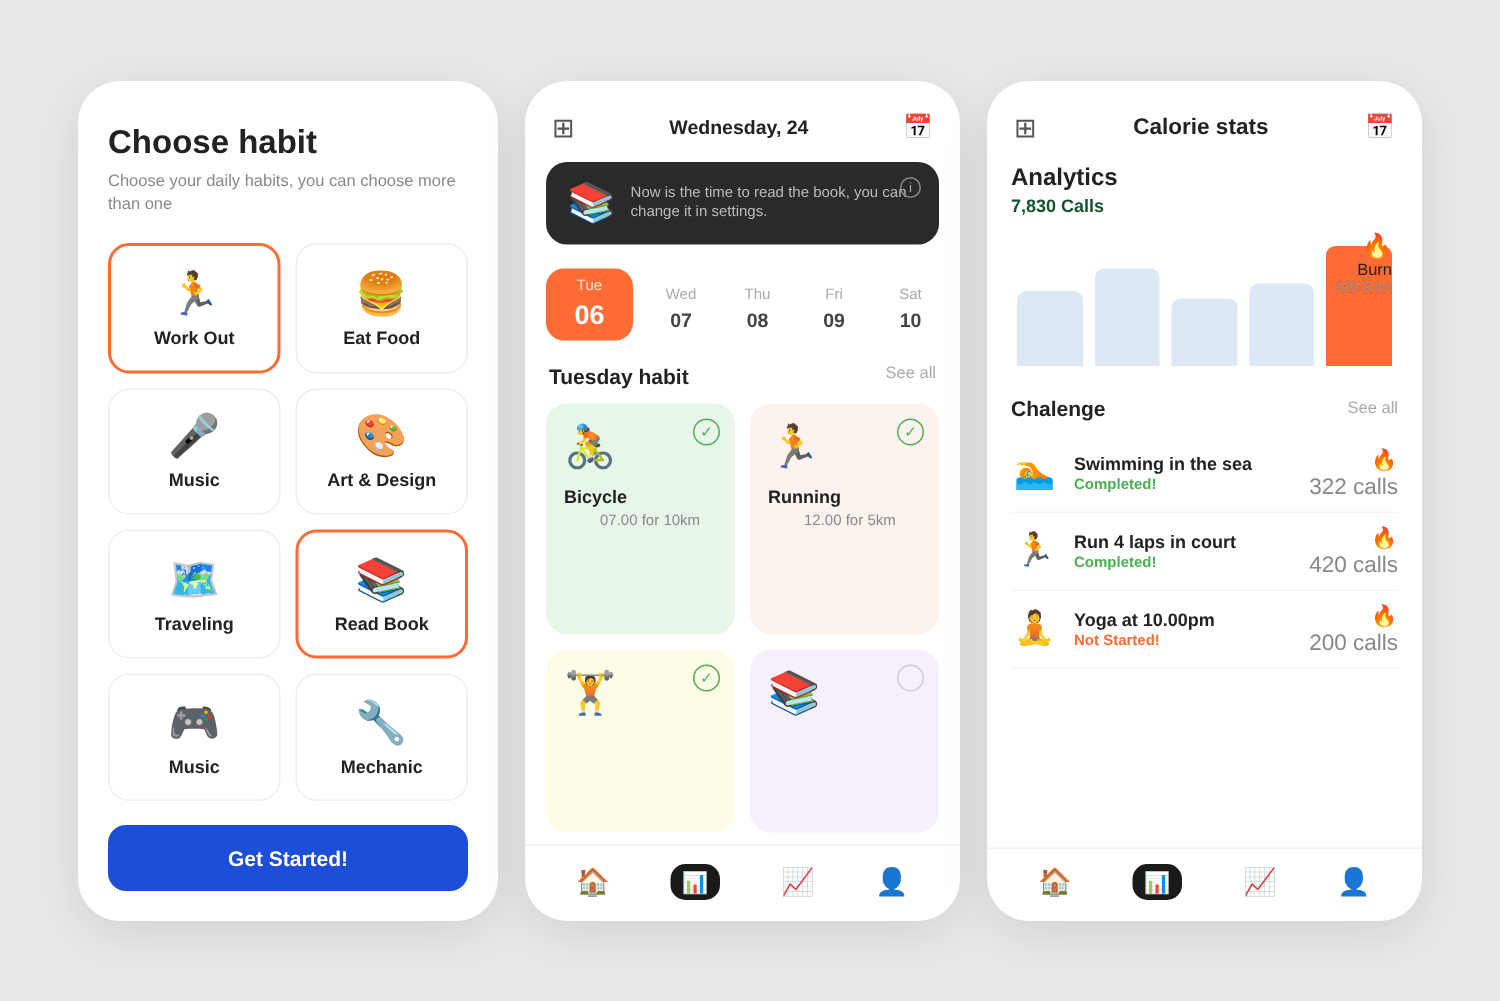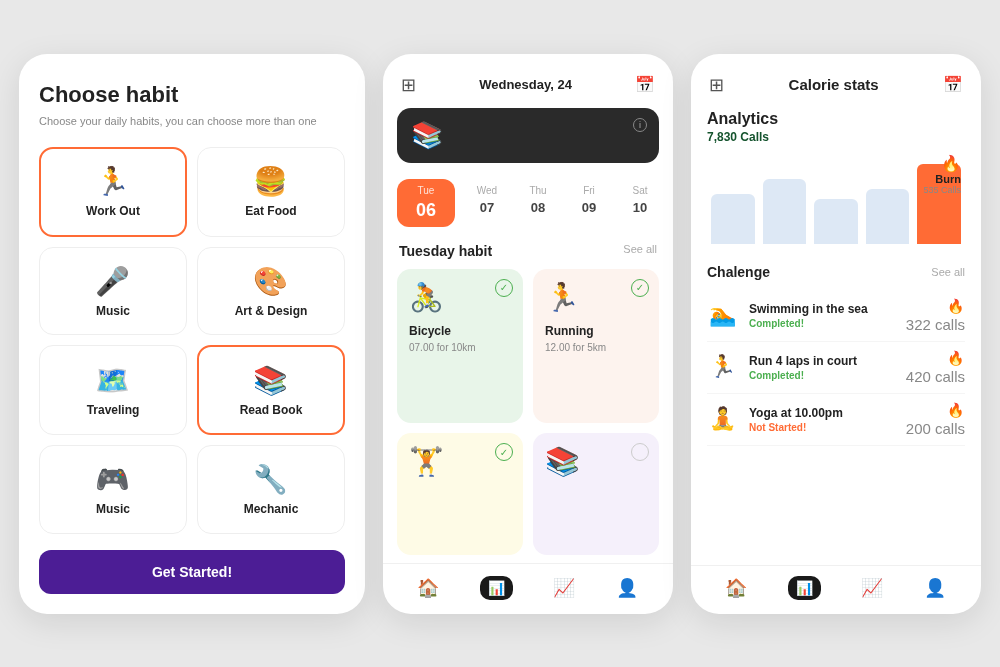--- a/index.html
+++ b/index.html
@@ -23,21 +23,21 @@
     
     .phone-card {
       background: #fff;
       border-radius: 28px;
       box-shadow: 0 8px 32px rgba(0,0,0,0.10);
       overflow: hidden;
     }
 
     
     .screen1 {
-      width: 346px;
+      width: 280px;
       height: 560px;
       padding: 28px 20px 20px;
       display: flex;
       flex-direction: column;
       gap: 0;
     }
     .screen1-title {
       font-size: 22px;
       font-weight: 700;
       color: #222;
@@ -74,21 +74,21 @@
       font-size: 28px;
     }
     .habit-label {
       font-size: 12px;
       font-weight: 600;
       color: #222;
       text-align: center;
     }
     .get-started-btn {
       margin-top: 16px;
-      background: #4c1d95;
+      background: #1d4ed8;
       color: #fff;
       border: none;
       border-radius: 12px;
       padding: 14px;
       width: 100%;
       font-size: 14px;
       font-weight: 600;
       cursor: pointer;
     }
 
@@ -155,21 +155,21 @@
       border: 1.5px solid #888;
       border-radius: 50%;
       display: flex;
       align-items: center;
       justify-content: center;
       font-size: 9px;
       color: #aaa;
     }
     .date-row {
       display: flex;
-      align-items: flex-start;
+      align-items: flex-end;
       gap: 13px;
       padding: 4px 14px 12px;
     }
     .date-cell {
       flex: 1;
       display: flex;
       flex-direction: column;
       align-items: center;
       padding: 6px 0;
       cursor: pointer;
@@ -255,20 +255,21 @@
       margin-bottom: 6px;
     }
     .habit-card-name {
       font-size: 12px;
       font-weight: 700;
       color: #222;
     }
     .habit-card-detail {
       font-size: 10px;
       color: #888;
+      margin-left: 24px;
     }
     .screen2-nav {
       display: flex;
       justify-content: space-around;
       align-items: center;
       padding: 12px 14px 14px;
       border-top: 1px solid #f0f0f0;
       margin-top: 8px;
     }
     .nav-icon {
@@ -340,21 +341,21 @@
     }
     .chart-bar.orange { background: #ff6b35; }
     .burn-label {
       position: absolute;
       right: 4px;
       top: 0;
       text-align: right;
     }
     .burn-label-title {
       font-size: 11px;
-      font-weight: 700;
+      font-weight: 400;
       color: #222;
     }
     .burn-label-sub {
       font-size: 9px;
       color: #888;
     }
     .challenge-section {
       padding: 10px 16px 0;
       flex: 1;
     }
@@ -463,20 +464,21 @@
 
   <div class="phone-card screen2">
     <div class="screen2-header">
       <span class="header-grid-icon">⊞</span>
       <span class="header-date">Wednesday, 24</span>
       <span class="header-cal-icon">📅</span>
     </div>
     <div class="notification-bar">
       <span class="notif-emoji">📚</span>
       <div class="notif-content">
+        <div class="notif-text">Now is the time to read the book, you can change it in settings.</div>
       </div>
       <div class="notif-info">i</div>
     </div>
     <div class="date-row" id="date-row">
         <div class="date-cell active">
     <span class="date-day-name">Tue</span>
     <span class="date-num">06</span>
   </div>
         <div class="date-cell">
     <span class="date-day-name">Wed</span>

